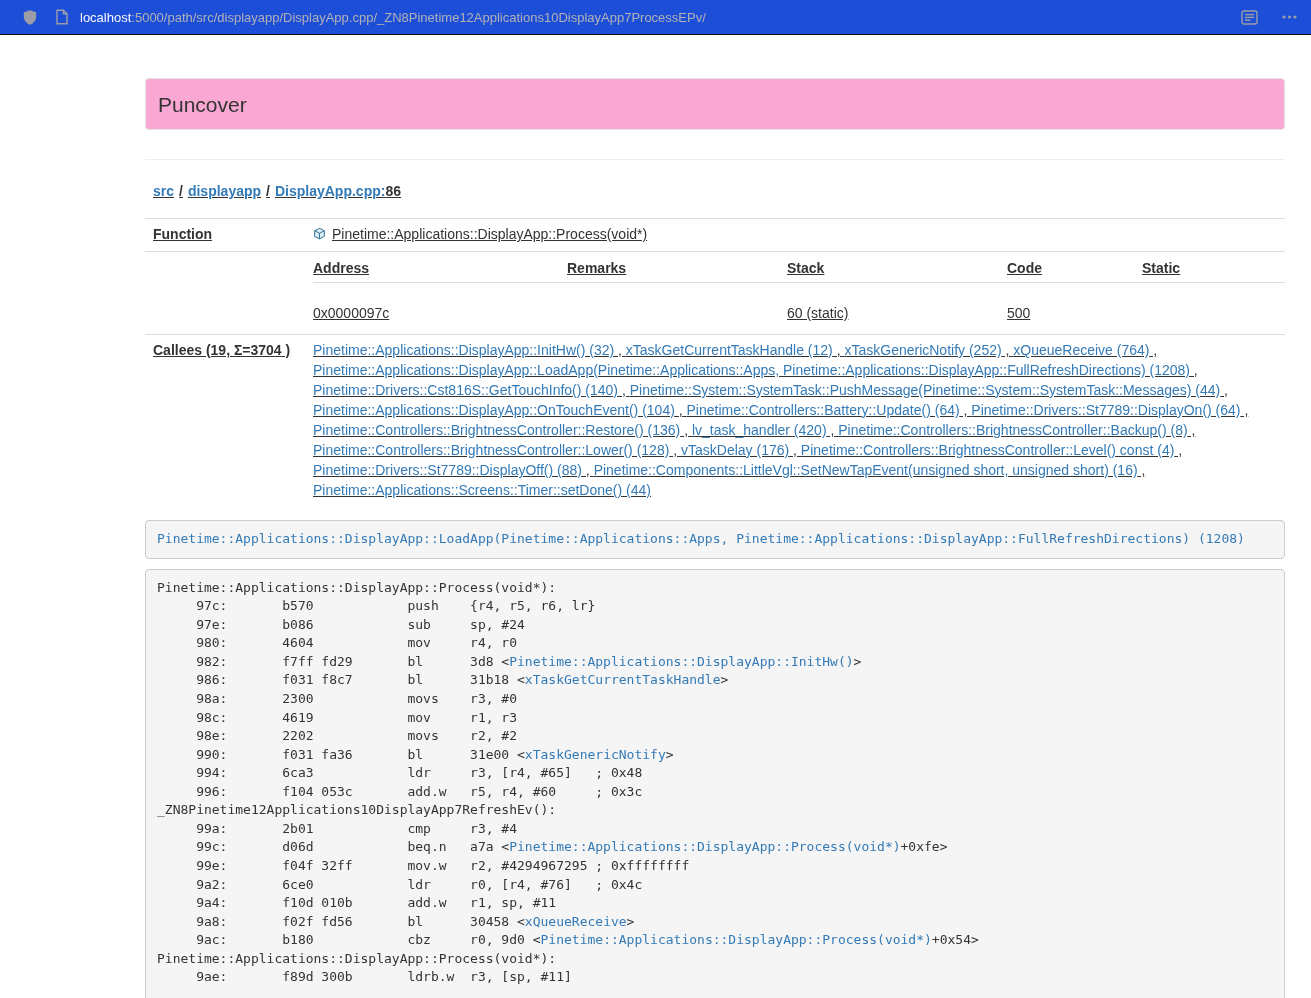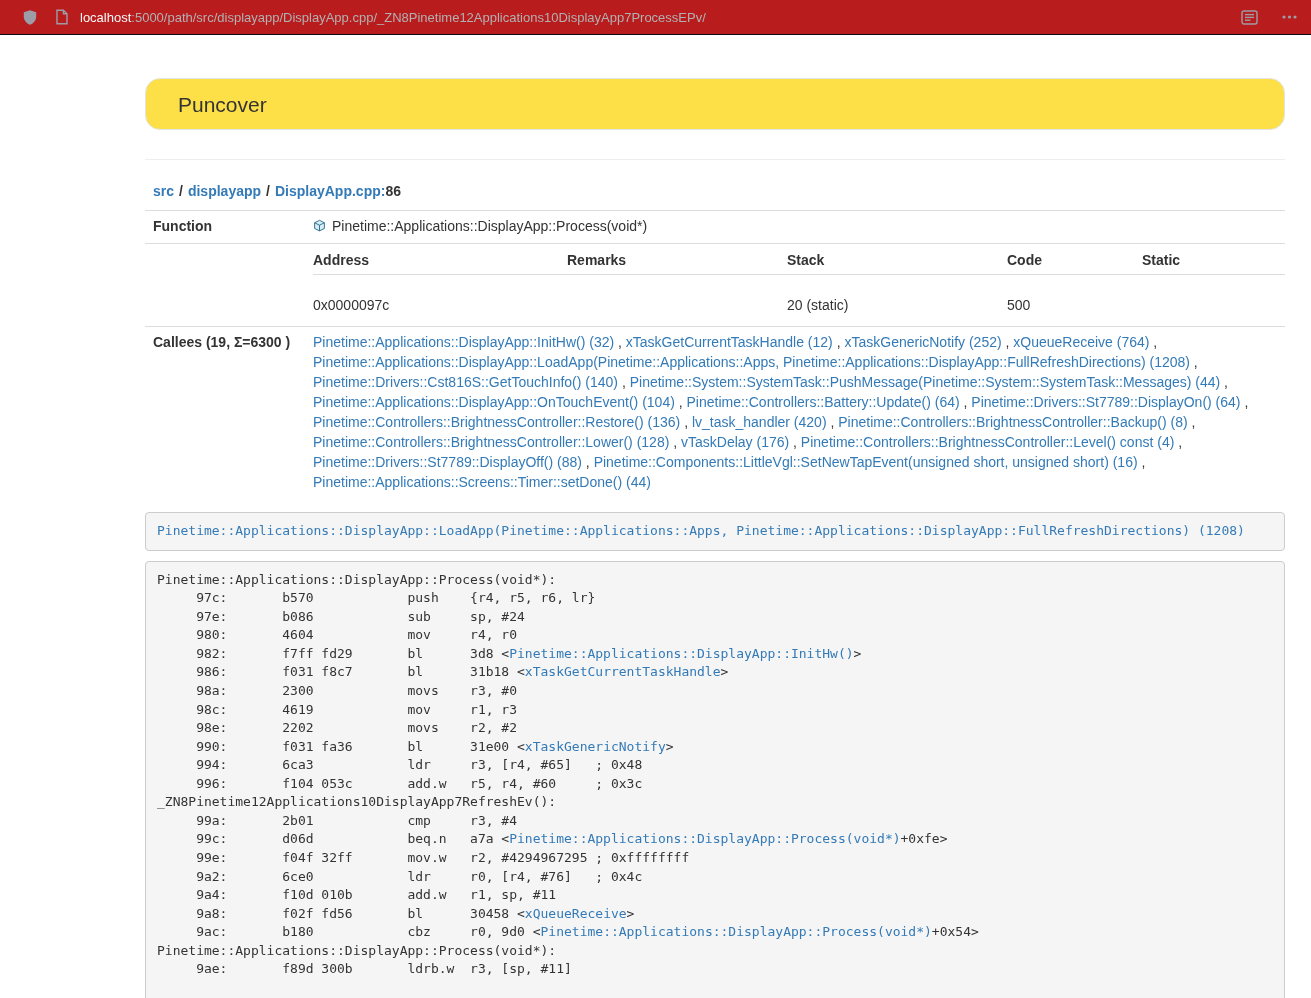--- a/index.html
+++ b/index.html
@@ -8,21 +8,21 @@
     background: #fff;
     font-family: "Liberation Sans", sans-serif;
     font-size: 14px;
     color: #333;
   }
   a { color: #337ab7; text-decoration: none; cursor: pointer; }
 
   
   .topbar {
     height: 35px;
-    background: #b91c1c;
+    background: #1d4ed8;
     border-bottom: 1px solid #0b0b0d;
     display: flex;
     align-items: center;
     padding: 0 14px 0 22px;
   }
   .tb-icon { display: inline-flex; align-items: center; justify-content: center; flex: 0 0 auto; }
   .tb-shield { margin-right: 17px; }
   .tb-page { margin-right: 11px; }
   .url-bar { display: flex; align-items: center; min-width: 0; flex: 1; }
   .url-text {
@@ -31,43 +31,44 @@
     white-space: nowrap;
     overflow: hidden;
   }
   .url-text .host { color: #f9f9fa; }
   .tb-right { display: flex; align-items: center; gap: 24px; margin-left: 16px; }
 
   
   .page { width: 1140px; margin: 43px 0 0 145px; }
 
   .jumbotron {
-    background: #fde047;
+    background: #f9a8d4;
     border: 1px solid #e3e3e3;
-    border-radius: 15px;
-    padding: 13px 32px;
+    border-radius: 4px;
+    padding: 13px 12px;
     height: 52px;
   }
   .jumbotron .title { font-size: 21px; line-height: 26px; font-weight: 500; color: #333; }
 
   .page hr { border: none; border-top: 1px solid #eee; margin: 29px 0 21px; }
 
-  .crumbs { font-weight: bold; margin: 0 0 9px 8px; line-height: 20px; }
+  .crumbs { font-weight: bold; margin: 0 0 17px 8px; line-height: 20px; text-decoration: underline; }
   .crumbs .sep { color: #333; margin: 0 5px; font-weight: bold; }
   .crumbs .lineno { color: #333; }
 
   
   table.symtab { width: 100%; border-collapse: collapse; }
   .symtab > tbody > tr > th,
   .symtab > tbody > tr > td {
     border-top: 1px solid #ddd;
     padding: 5px 8px;
     text-align: left;
     vertical-align: top;
     line-height: 20px;
+    text-decoration: underline;
   }
   .symtab .rowlabel { width: 160px; font-weight: bold; white-space: nowrap; }
   .symtab td.nested { padding: 6px 0 5px 8px; }
   .sym-icon { display: inline-block; vertical-align: -2px; margin-right: 6px; }
 
   table.inner { width: 100%; border-collapse: collapse; }
   .inner th {
     font-weight: bold; text-align: left;
     padding: 0 8px 4px 0; line-height: 20px;
   }
@@ -172,30 +173,30 @@
                 <th class="c-rem">Remarks</th>
                 <th class="c-stack">Stack</th>
                 <th class="c-code">Code</th>
                 <th>Static</th>
               </tr>
             </thead>
             <tbody>
               <tr>
                 <td>0x0000097c</td>
                 <td></td>
-                <td>20 (static)</td>
+                <td>60 (static)</td>
                 <td>500</td>
                 <td></td>
               </tr>
             </tbody>
           </table>
         </td>
       </tr>
       <tr>
-        <th class="rowlabel">Callees (19, Σ=6300 )</th>
+        <th class="rowlabel">Callees (19, Σ=3704 )</th>
         <td class="callees"><a>Pinetime::Applications::DisplayApp::InitHw() (32)</a><span class="comma"> , </span><a>xTaskGetCurrentTaskHandle (12)</a><span class="comma"> , </span><a>xTaskGenericNotify (252)</a><span class="comma"> , </span><a>xQueueReceive (764)</a><span class="comma"> , </span><a>Pinetime::Applications::DisplayApp::LoadApp(Pinetime::Applications::Apps, Pinetime::Applications::DisplayApp::FullRefreshDirections) (1208)</a><span class="comma"> , </span><a>Pinetime::Drivers::Cst816S::GetTouchInfo() (140)</a><span class="comma"> , </span><a>Pinetime::System::SystemTask::PushMessage(Pinetime::System::SystemTask::Messages) (44)</a><span class="comma"> , </span><a>Pinetime::Applications::DisplayApp::OnTouchEvent() (104)</a><span class="comma"> , </span><a>Pinetime::Controllers::Battery::Update() (64)</a><span class="comma"> , </span><a>Pinetime::Drivers::St7789::DisplayOn() (64)</a><span class="comma"> , </span><a>Pinetime::Controllers::BrightnessController::Restore() (136)</a><span class="comma"> , </span><a>lv_task_handler (420)</a><span class="comma"> , </span><a>Pinetime::Controllers::BrightnessController::Backup() (8)</a><span class="comma"> , </span><a>Pinetime::Controllers::BrightnessController::Lower() (128)</a><span class="comma"> , </span><a>vTaskDelay (176)</a><span class="comma"> , </span><a>Pinetime::Controllers::BrightnessController::Level() const (4)</a><span class="comma"> , </span><a>Pinetime::Drivers::St7789::DisplayOff() (88)</a><span class="comma"> , </span><a>Pinetime::Components::LittleVgl::SetNewTapEvent(unsigned short, unsigned short) (16)</a><span class="comma"> , </span><a>Pinetime::Applications::Screens::Timer::setDone() (44)</a></td>
       </tr>
     </tbody>
   </table>
 
   <pre class="snippet"><a>Pinetime::Applications::DisplayApp::LoadApp(Pinetime::Applications::Apps, Pinetime::Applications::DisplayApp::FullRefreshDirections) (1208)</a></pre>
 
   <pre class="asm"><span>Pinetime::Applications::DisplayApp::Process(void*):</span>
 <span>     97c:       b570            push    {r4, r5, r6, lr}</span>
 <span>     97e:       b086            sub     sp, #24</span>

